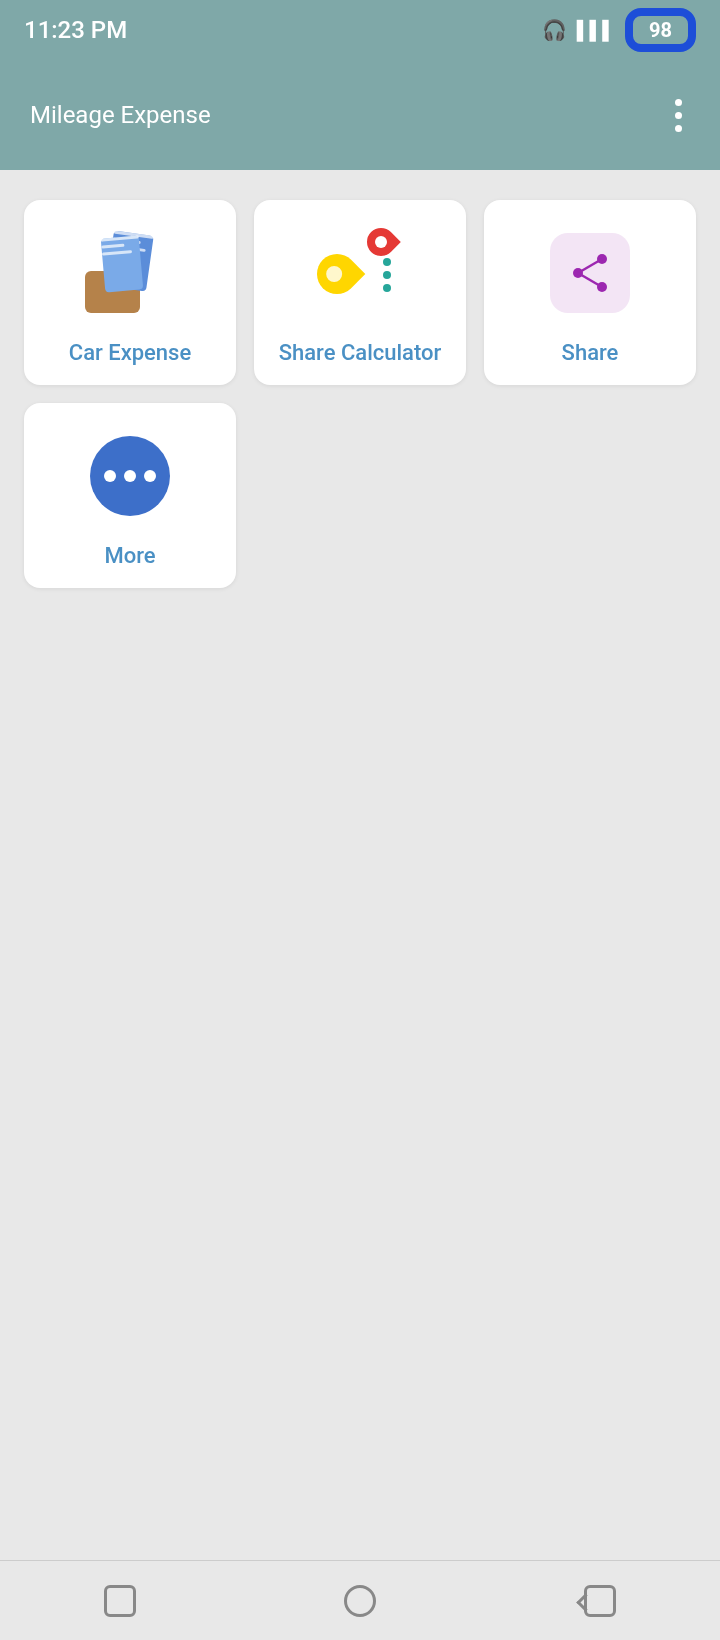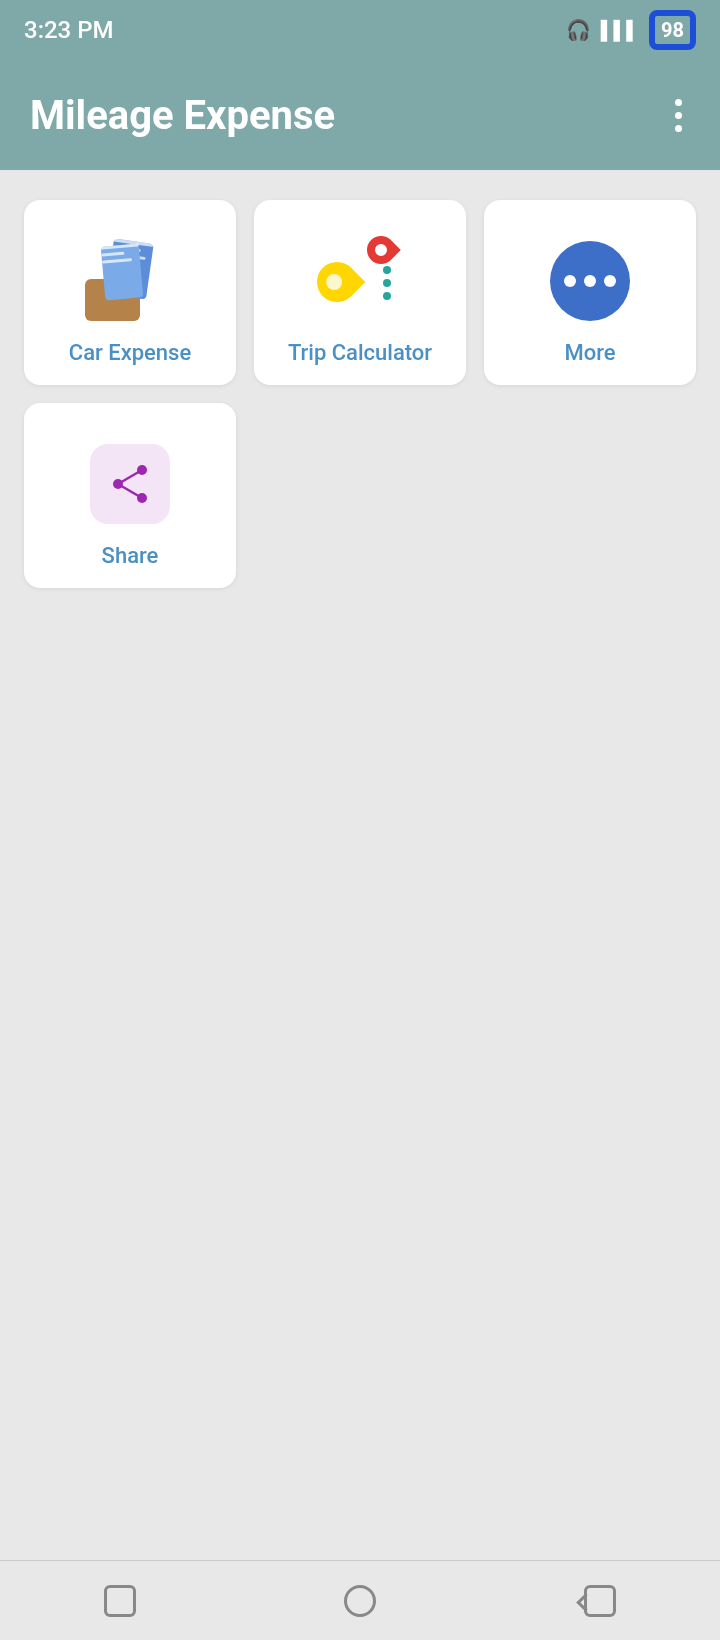--- a/index.html
+++ b/index.html
@@ -31,41 +31,41 @@
     .status-icons {
       display: flex;
       align-items: center;
       gap: 10px;
     }
     .status-icons span {
       color: #fff;
       font-size: 20px;
     }
     .battery-badge {
-      border: 6px solid #1d4ed8;
-      border-radius: 8px;
-      padding: 2px 6px;
+      border: 8px solid #1d4ed8;
+      border-radius: 16px;
+      padding: 2px 16px;
       font-size: 16px;
       color: #fff;
       font-weight: bold;
     }
 
     
     .app-bar {
       background: #7fa8a8;
       height: 110px;
       display: flex;
       align-items: center;
       justify-content: space-between;
       padding: 0 30px;
     }
     .app-bar-title {
-      font-size: 40px;
+      font-size: 24px;
       color: #fff;
-      font-weight: 700;
+      font-weight: 400;
     }
     .app-bar-menu {
       display: flex;
       flex-direction: column;
       gap: 6px;
       cursor: pointer;
       padding: 8px;
     }
     .app-bar-menu .dot-v {
       width: 7px;
@@ -87,21 +87,21 @@
       grid-template-columns: repeat(3, 1fr);
       gap: 18px;
     }
 
     .grid-item {
       background: #fff;
       border-radius: 16px;
       display: flex;
       flex-direction: column;
       align-items: center;
-      justify-content: flex-end;
+      justify-content: space-between;
       padding: 28px 12px 20px;
       cursor: pointer;
       box-shadow: 0 1px 4px rgba(0,0,0,0.08);
       min-height: 185px;
     }
 
     .grid-item-icon {
       width: 90px;
       height: 90px;
       display: flex;
@@ -448,21 +448,21 @@
       height: 10px;
       border-left: 3px solid #888;
       border-bottom: 3px solid #888;
       transform: rotate(45deg);
     }
   </style>
 </head>
 <body>
 
 <div class="status-bar">
-  <span class="time">3:23 PM</span>
+  <span class="time">11:23 PM</span>
   <div class="status-icons">
     <span>🎧</span>
     <span style="font-size:18px; color:#fff;">▌▌▌</span>
     <span class="battery-badge">98</span>
   </div>
 </div>
 
 <div class="app-bar">
   <span class="app-bar-title">Mileage Expense</span>
   <div class="app-bar-menu">
@@ -509,49 +509,49 @@
               <div class="pin-dot"></div>
             </div>
           </div>
           <div class="route-dots">
             <div class="r-dot"></div>
             <div class="r-dot"></div>
             <div class="r-dot"></div>
           </div>
         </div>
       </div>
-      <span class="grid-item-label">Trip Calculator</span>
-    </div>
-
-    <div class="grid-item">
-      <div class="grid-item-icon">
-        <div class="more-icon-wrap">
-          <div class="more-dot"></div>
-          <div class="more-dot"></div>
-          <div class="more-dot"></div>
-        </div>
-      </div>
-      <span class="grid-item-label">More</span>
+      <span class="grid-item-label">Share Calculator</span>
     </div>
 
     <div class="grid-item">
       <div class="grid-item-icon">
         <div class="share-icon-wrap">
           <svg class="share-svg" viewBox="0 0 48 48" fill="none" xmlns="http://www.w3.org/2000/svg">
             <circle cx="36" cy="10" r="5" fill="#9c27b0"></circle>
             <circle cx="12" cy="24" r="5" fill="#9c27b0"></circle>
             <circle cx="36" cy="38" r="5" fill="#9c27b0"></circle>
             <line x1="36" y1="10" x2="12" y2="24" stroke="#9c27b0" stroke-width="2.5"></line>
             <line x1="12" y1="24" x2="36" y2="38" stroke="#9c27b0" stroke-width="2.5"></line>
           </svg>
         </div>
       </div>
       <span class="grid-item-label">Share</span>
     </div>
 
+    <div class="grid-item">
+      <div class="grid-item-icon">
+        <div class="more-icon-wrap">
+          <div class="more-dot"></div>
+          <div class="more-dot"></div>
+          <div class="more-dot"></div>
+        </div>
+      </div>
+      <span class="grid-item-label">More</span>
+    </div>
+
   </div>
 </div>
 
 <div class="bottom-nav">
   <div class="nav-btn">
     <div class="nav-square"></div>
   </div>
   <div class="nav-btn">
     <div class="nav-circle"></div>
   </div>

